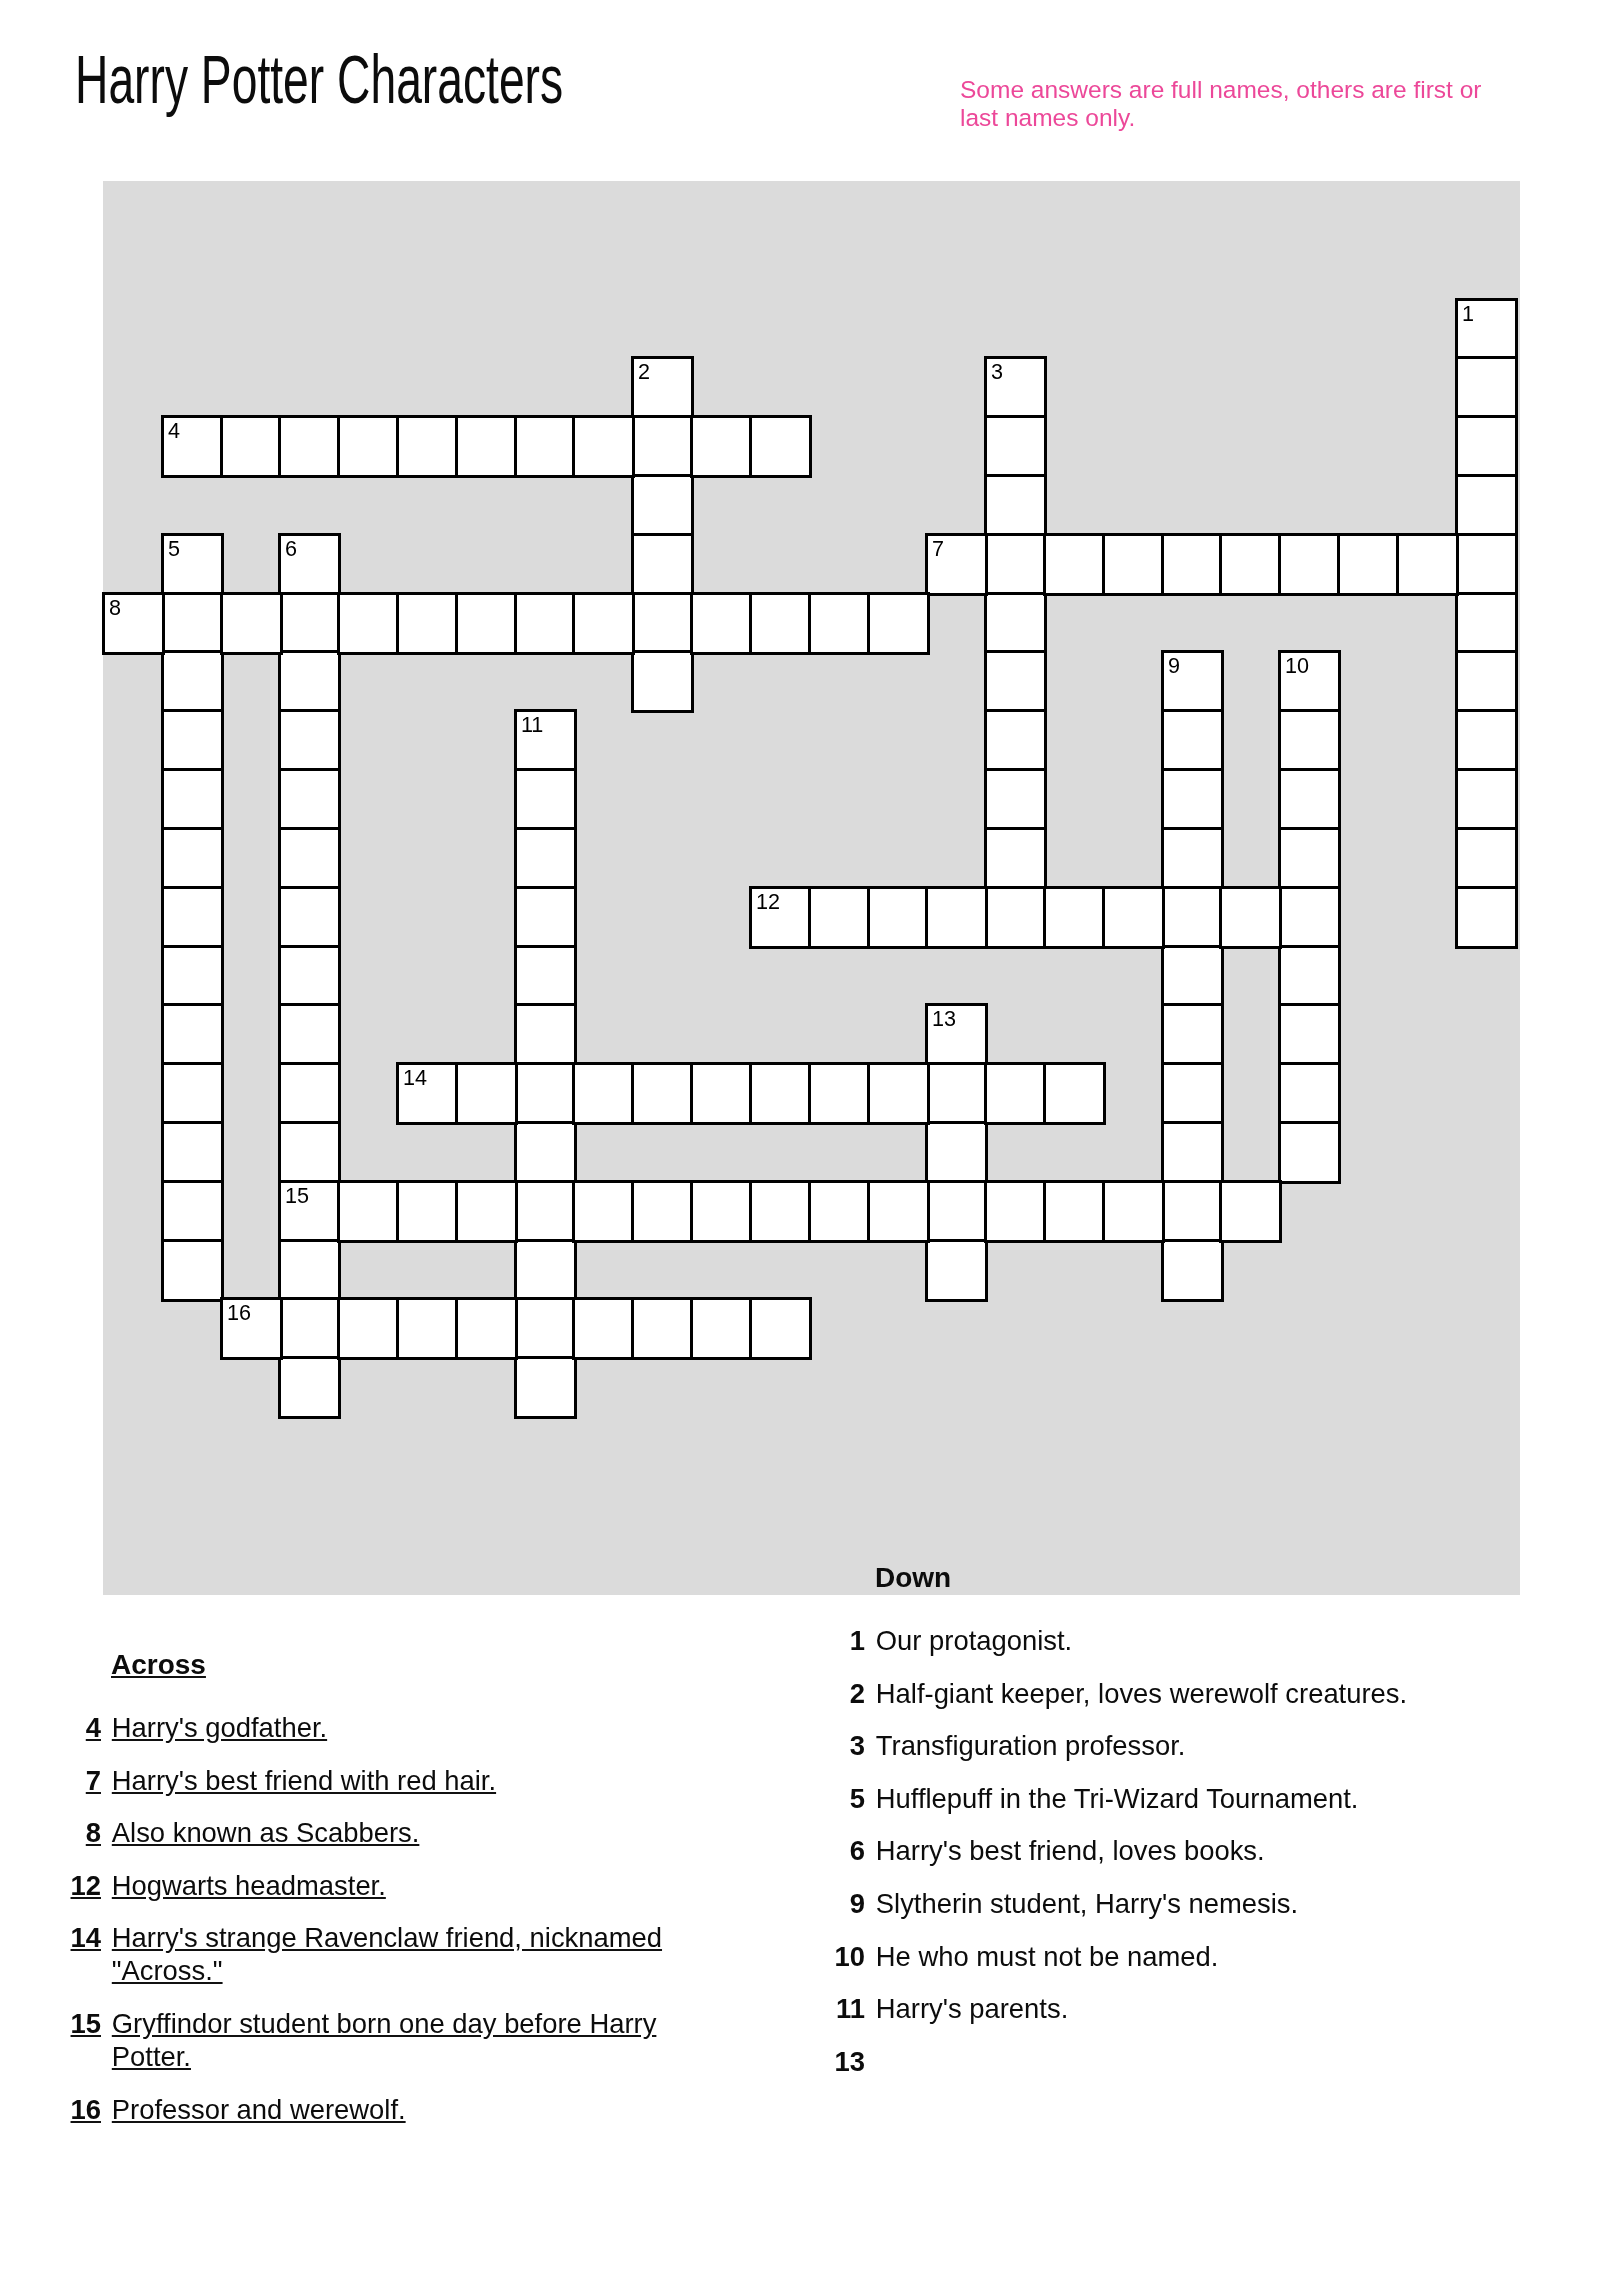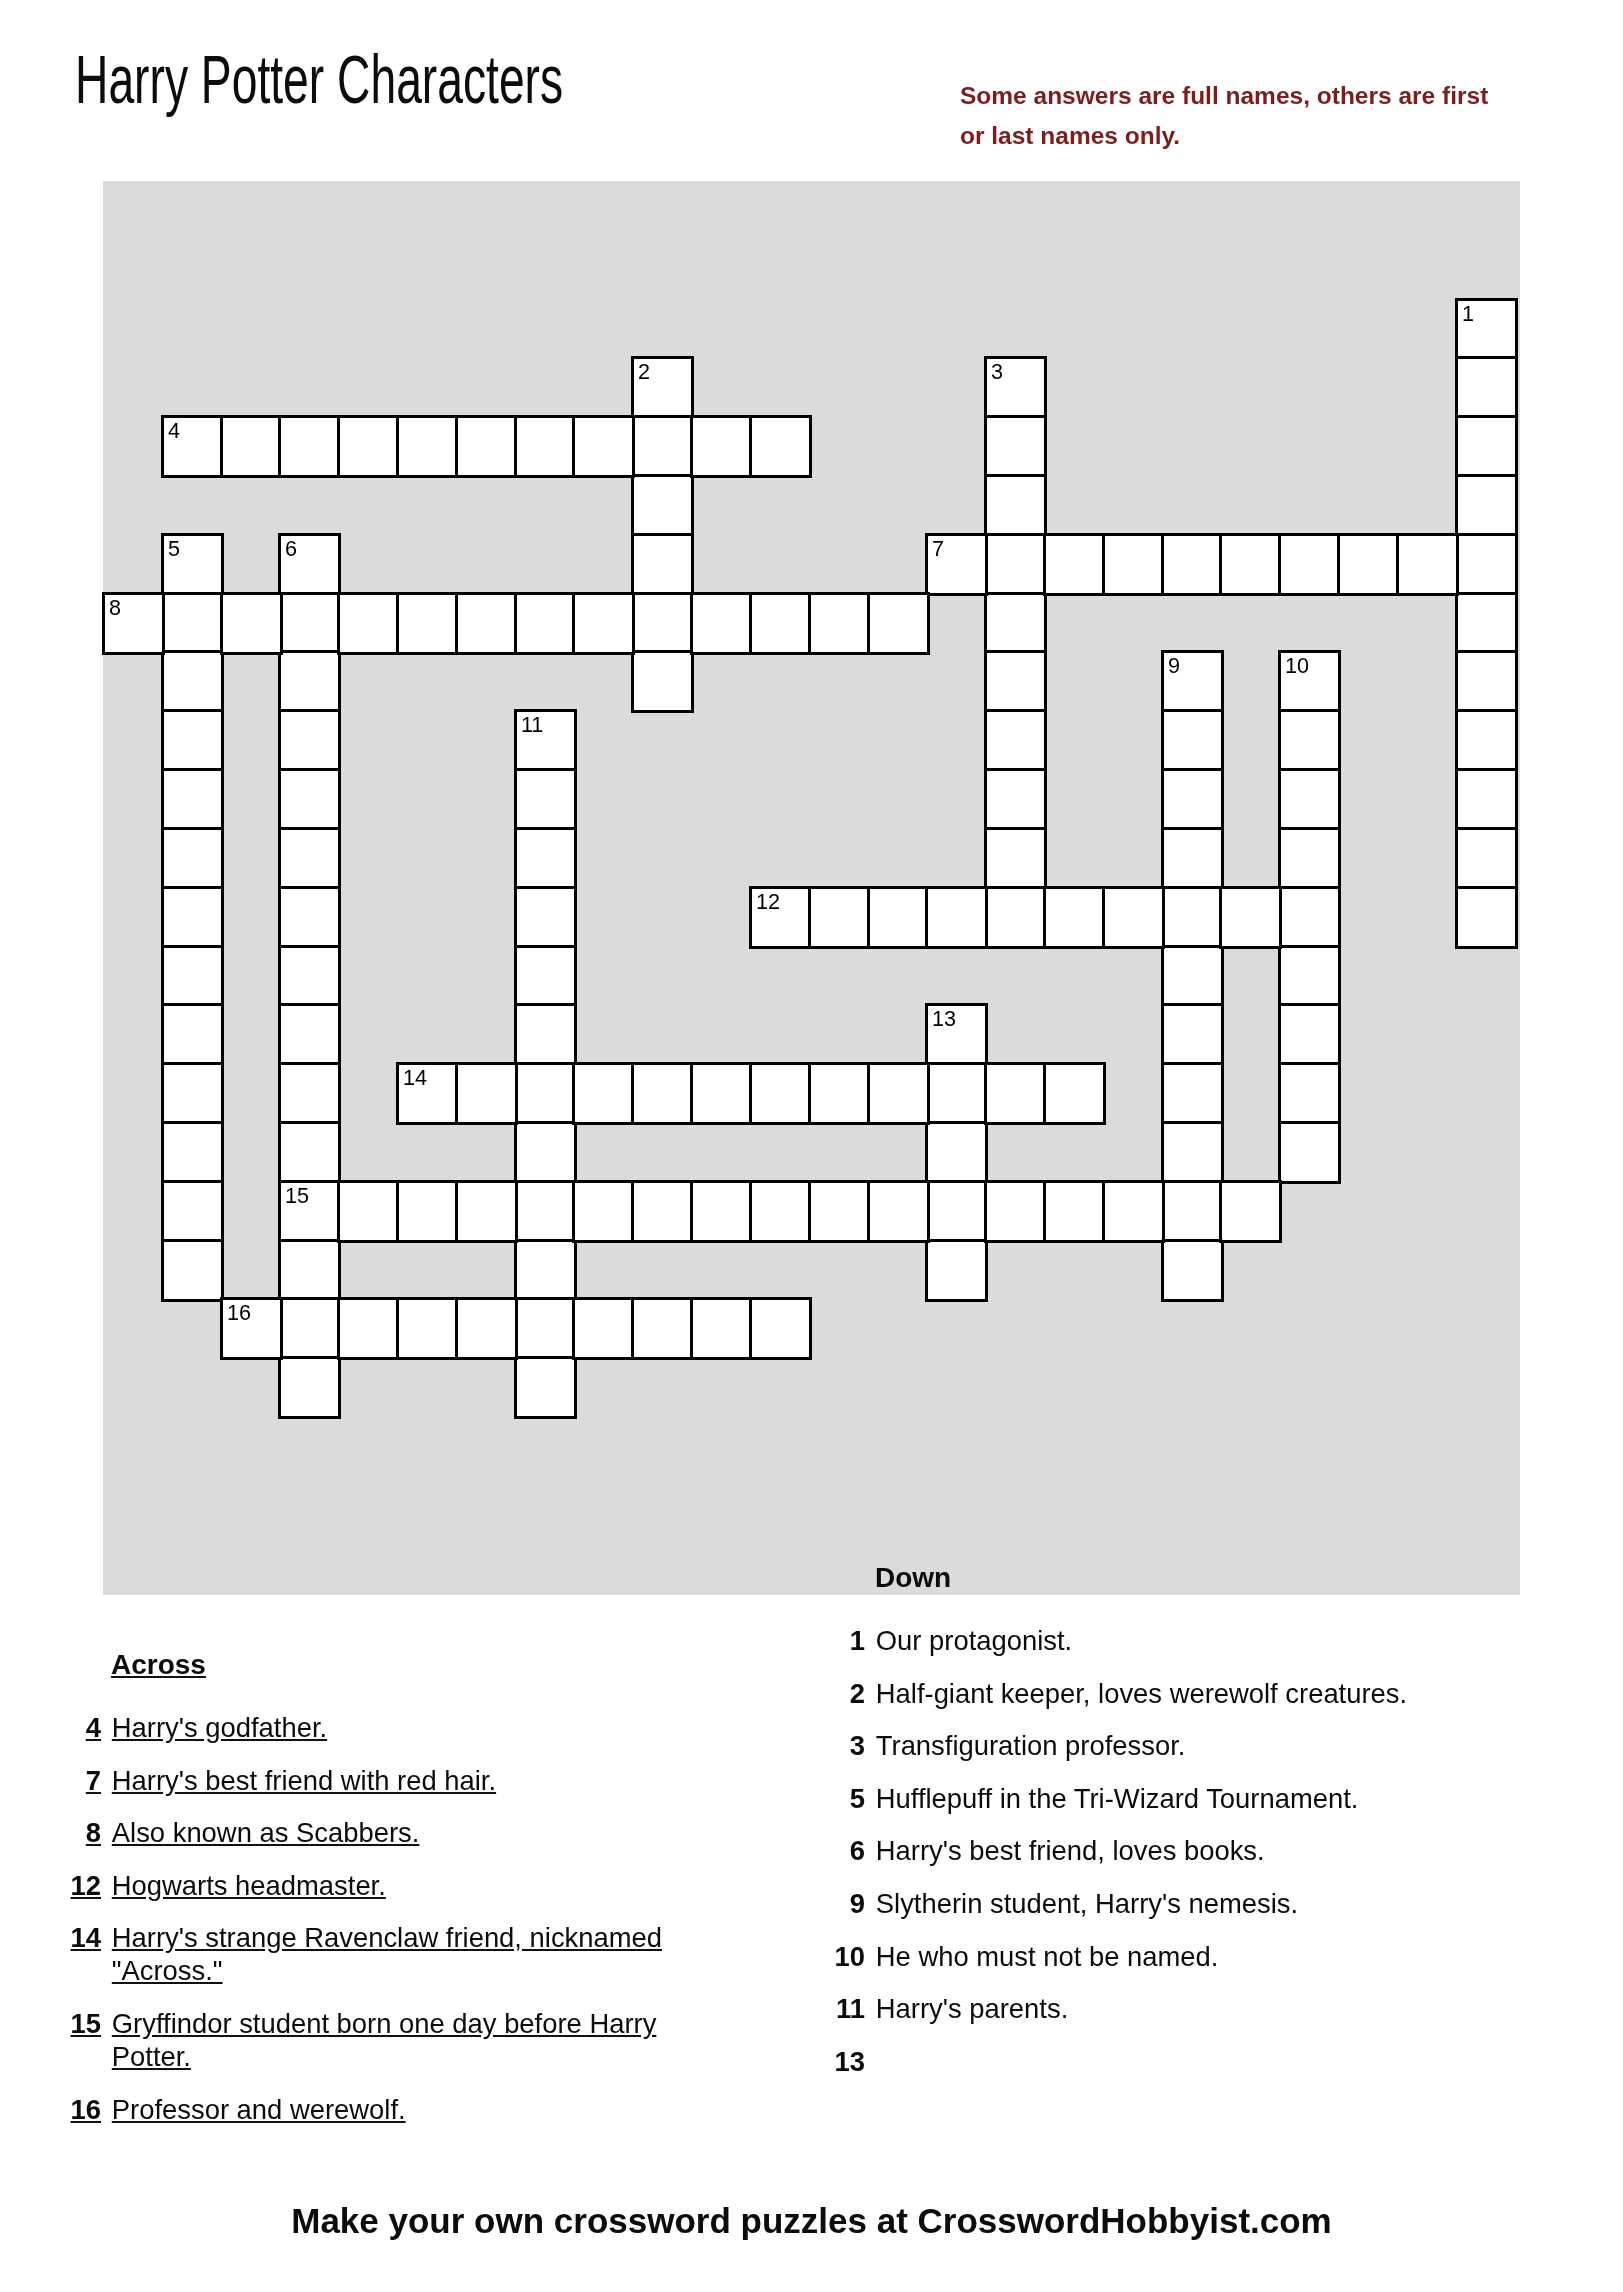--- a/index.html
+++ b/index.html
@@ -12,21 +12,21 @@
     overflow:hidden;
   }
   .title{
     position:absolute;left:75px;top:43px;
     font-size:69px;line-height:73px;font-weight:400;color:#0c0c0c;
     transform:scaleX(0.67);transform-origin:left top;
     white-space:nowrap;margin:0;
   }
   .subtitle{
     position:absolute;left:960px;top:76px;width:537px;
-    font-size:24.5px;line-height:40px;font-weight:700;color:#7f1d1d;
+    font-size:24.5px;line-height:28px;font-weight:400;color:#ec4899;
   }
   .panel{
     position:absolute;left:103px;top:181px;width:1417px;height:1414px;
     background:#dbdbdb;
   }
   .cell{
     position:absolute;width:63px;height:63px;
     background:#ffffff;border:3.9px solid #000000;
     box-sizing:border-box;
   }
@@ -329,16 +329,15 @@
         <div class="clue-row">
           <span class="clue-num">11</span>
           <span class="clue-text">Harry's parents.</span>
         </div>
         <div class="clue-row">
           <span class="clue-num">13</span>
         </div>
       </div>
   </section>
 
-  <div class="footer">Make your own crossword puzzles at CrosswordHobbyist.com</div>
 
 </div>
 
 
 </body></html>

